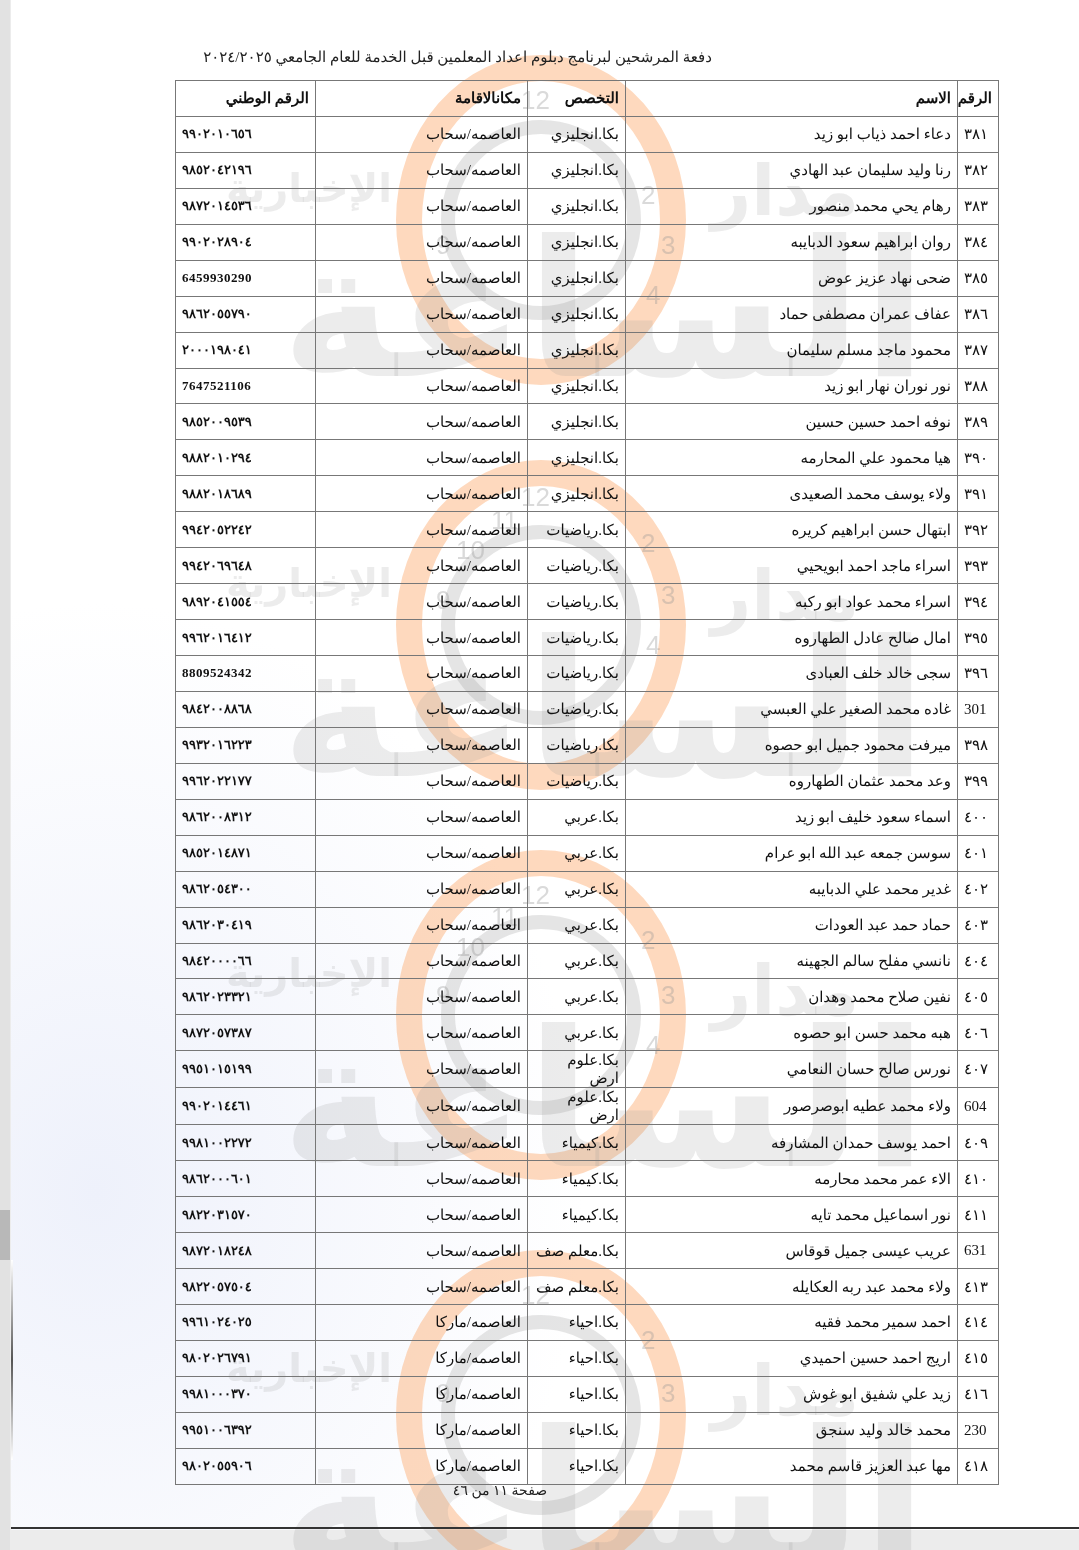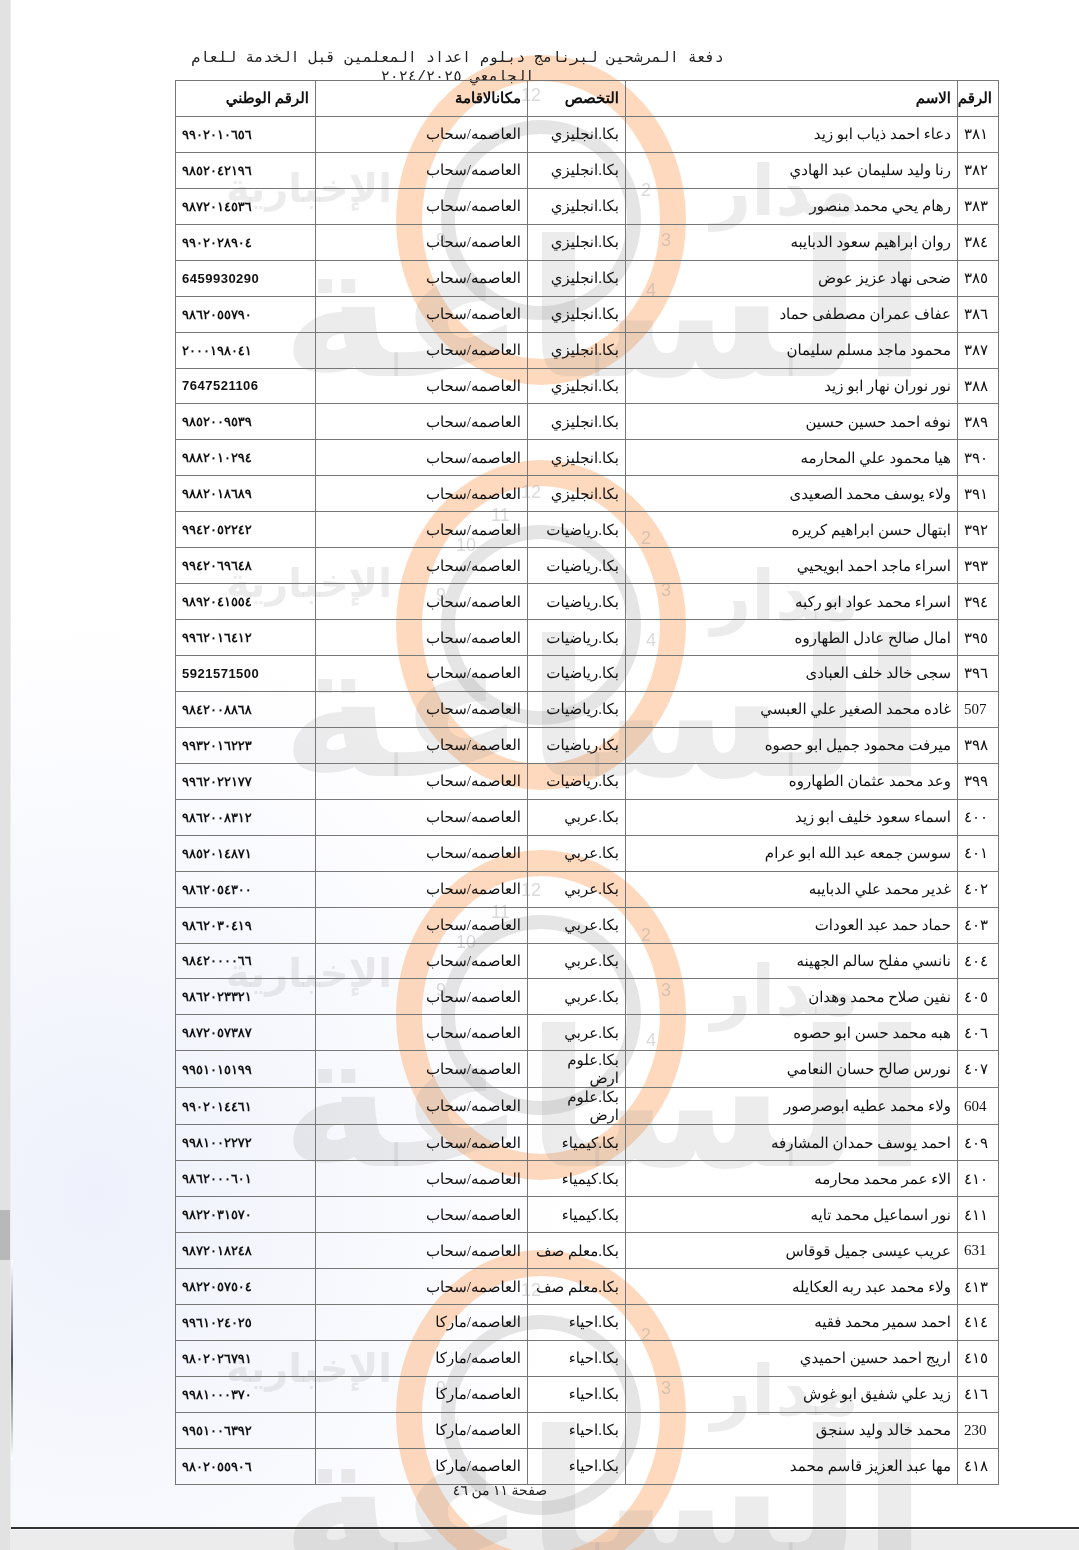--- a/index.html
+++ b/index.html
@@ -11,36 +11,36 @@
           background-image: radial-gradient(ellipse at 8% 78%, #eef1fb 0%, rgba(255,255,255,0) 35%); }
   .page-bottom-line { position: absolute; left: 11px; top: 1527px; width: 1068px; height: 2px; background: #333; }
   .page-left-edge { position: absolute; left: 11px; top: 1260px; width: 2px; height: 200px; background: linear-gradient(#fff,#555,#fff); }
 
   
   .wm { position: absolute; pointer-events: none; }
   .wm-oval { position: absolute; width: 290px; height: 330px; border-radius: 50%;
              border: 26px solid rgba(252,170,110,0.45); }
   .wm-clock { position: absolute; width: 200px; height: 200px; border-radius: 50%;
               border: 14px solid rgba(180,180,180,0.35); }
-  .wm-num { position: absolute; font-family: "Liberation Sans", sans-serif; font-size: 18px; color: rgba(150,150,150,0.35); }
+  .wm-num { position: absolute; font-family: "Liberation Sans", sans-serif; font-size: 26px; color: rgba(150,150,150,0.35); }
   .wm-text { position: absolute; font-family: "DejaVu Sans", sans-serif; font-weight: bold; color: rgba(150,150,150,0.18); }
 
   .title { position: absolute; top: 48px; left: 175px; width: 565px; text-align: center;
-           font-family: Liberation Mono, monospace; font-size: 15px; color: #222; }
+           font-family: Liberation Serif, serif; font-size: 15px; color: #222; }
   table.roster { position: absolute; top: 80px; left: 175px; width: 823px; border-collapse: collapse;
                  font-family: "Liberation Serif", serif; font-size: 15px; table-layout: fixed; }
   table.roster th, table.roster td { border: 1px solid #777; height: 35.95px; padding: 0 6px; vertical-align: middle; }
   table.roster th { font-weight: bold; font-size: 15px; text-align: right; }
   col.c-num { width: 41px; } col.c-name { width: 332px; } col.c-spec { width: 98px; }
   col.c-res { width: 212px; } col.c-nid { width: 140px; }
   td.num { text-align: left; }
   td.name { text-align: right; margin-top: 16px; }
   td.spec { text-align: right; }
   td.res { text-align: right; }
-  td.nid { text-align: left; font-weight: bold; font-family: Liberation Sans, sans-serif; font-size: 13px; letter-spacing: 0.5px; direction: ltr; padding-left: 20px; }
+  td.nid { text-align: left; font-weight: bold; font-family: Liberation Serif, serif; font-size: 13px; letter-spacing: 0.5px; direction: ltr; padding-left: 20px; }
   th.nid { text-align: right; }
   .footer { position: absolute; top: 1482px; left: 380px; width: 240px; text-align: center;
             font-family: "Liberation Serif", serif; font-size: 14px; color: #222; }
 </style>
 </head>
 <body>
 
 <div class="left-bar">
   <div class="thumb"></div>
 </div>
@@ -226,24 +226,24 @@
         <td class="name">امال صالح عادل الطهاروه</td>
         <td class="spec">بكا.رياضيات</td>
         <td class="res">العاصمه/سحاب</td>
         <td class="nid">٩٩٦٢٠١٦٤١٢</td>
       </tr>
       <tr>
         <td class="num">٣٩٦</td>
         <td class="name">سجى خالد خلف العبادى</td>
         <td class="spec">بكا.رياضيات</td>
         <td class="res">العاصمه/سحاب</td>
-        <td class="nid">5921571500</td>
-      </tr>
-      <tr>
-        <td class="num">507</td>
+        <td class="nid">8809524342</td>
+      </tr>
+      <tr>
+        <td class="num">301</td>
         <td class="name">غاده محمد  الصغير علي العبسي</td>
         <td class="spec">بكا.رياضيات</td>
         <td class="res">العاصمه/سحاب</td>
         <td class="nid">٩٨٤٢٠٠٨٨٦٨</td>
       </tr>
       <tr>
         <td class="num">٣٩٨</td>
         <td class="name">ميرفت محمود جميل ابو حصوه</td>
         <td class="spec">بكا.رياضيات</td>
         <td class="res">العاصمه/سحاب</td>

